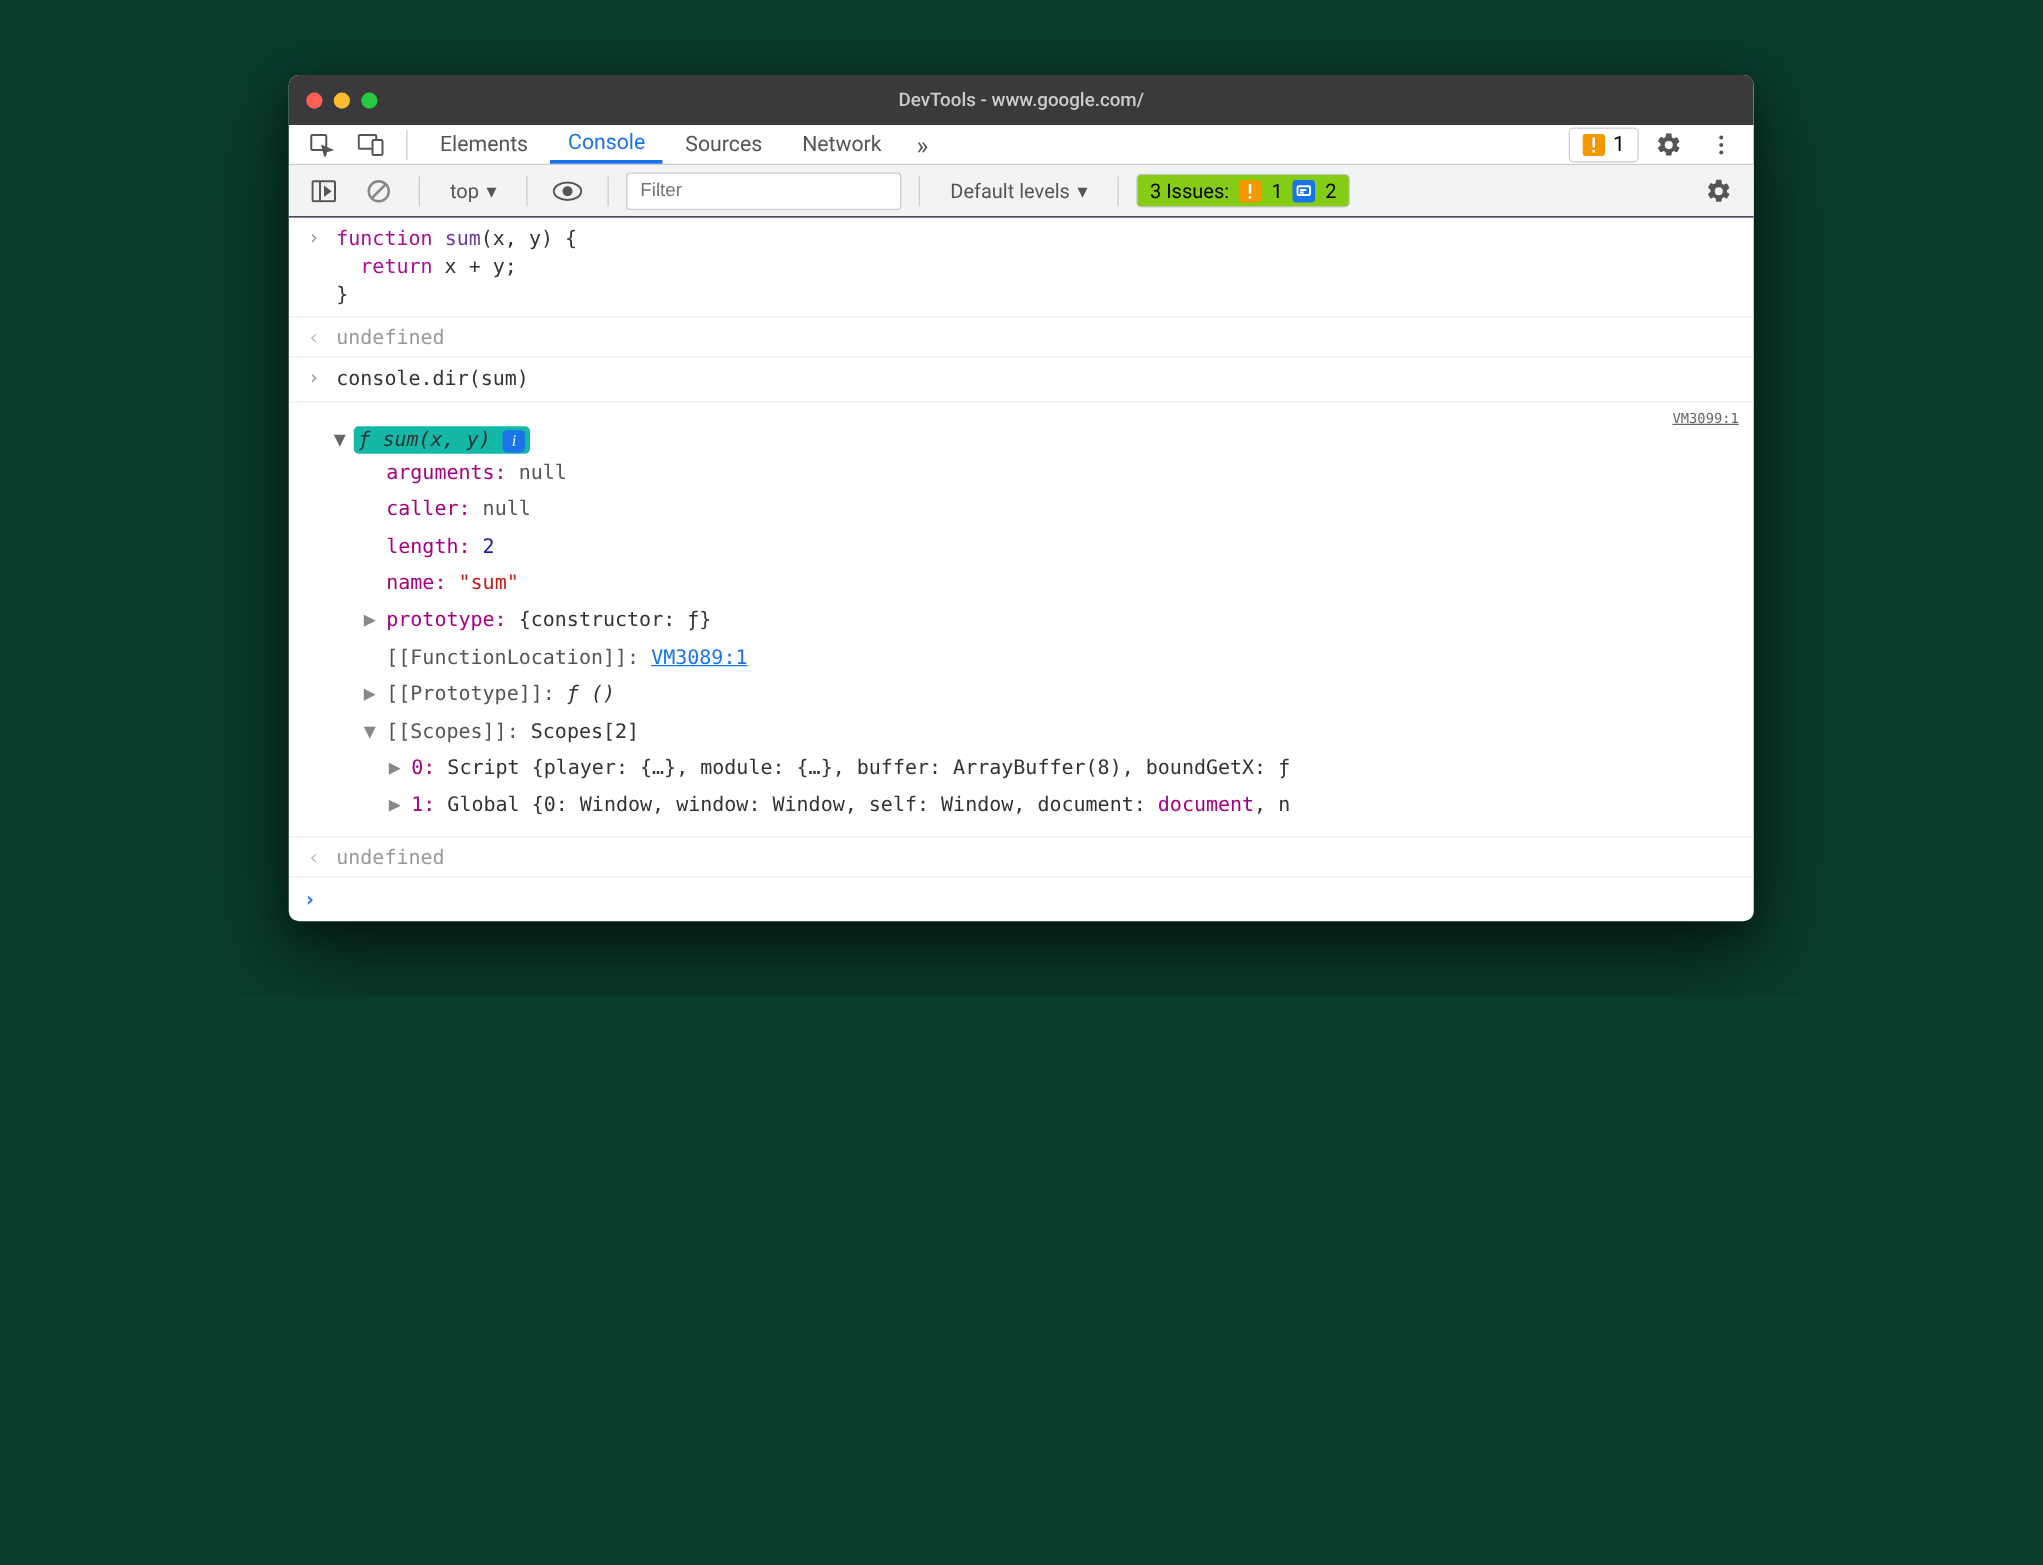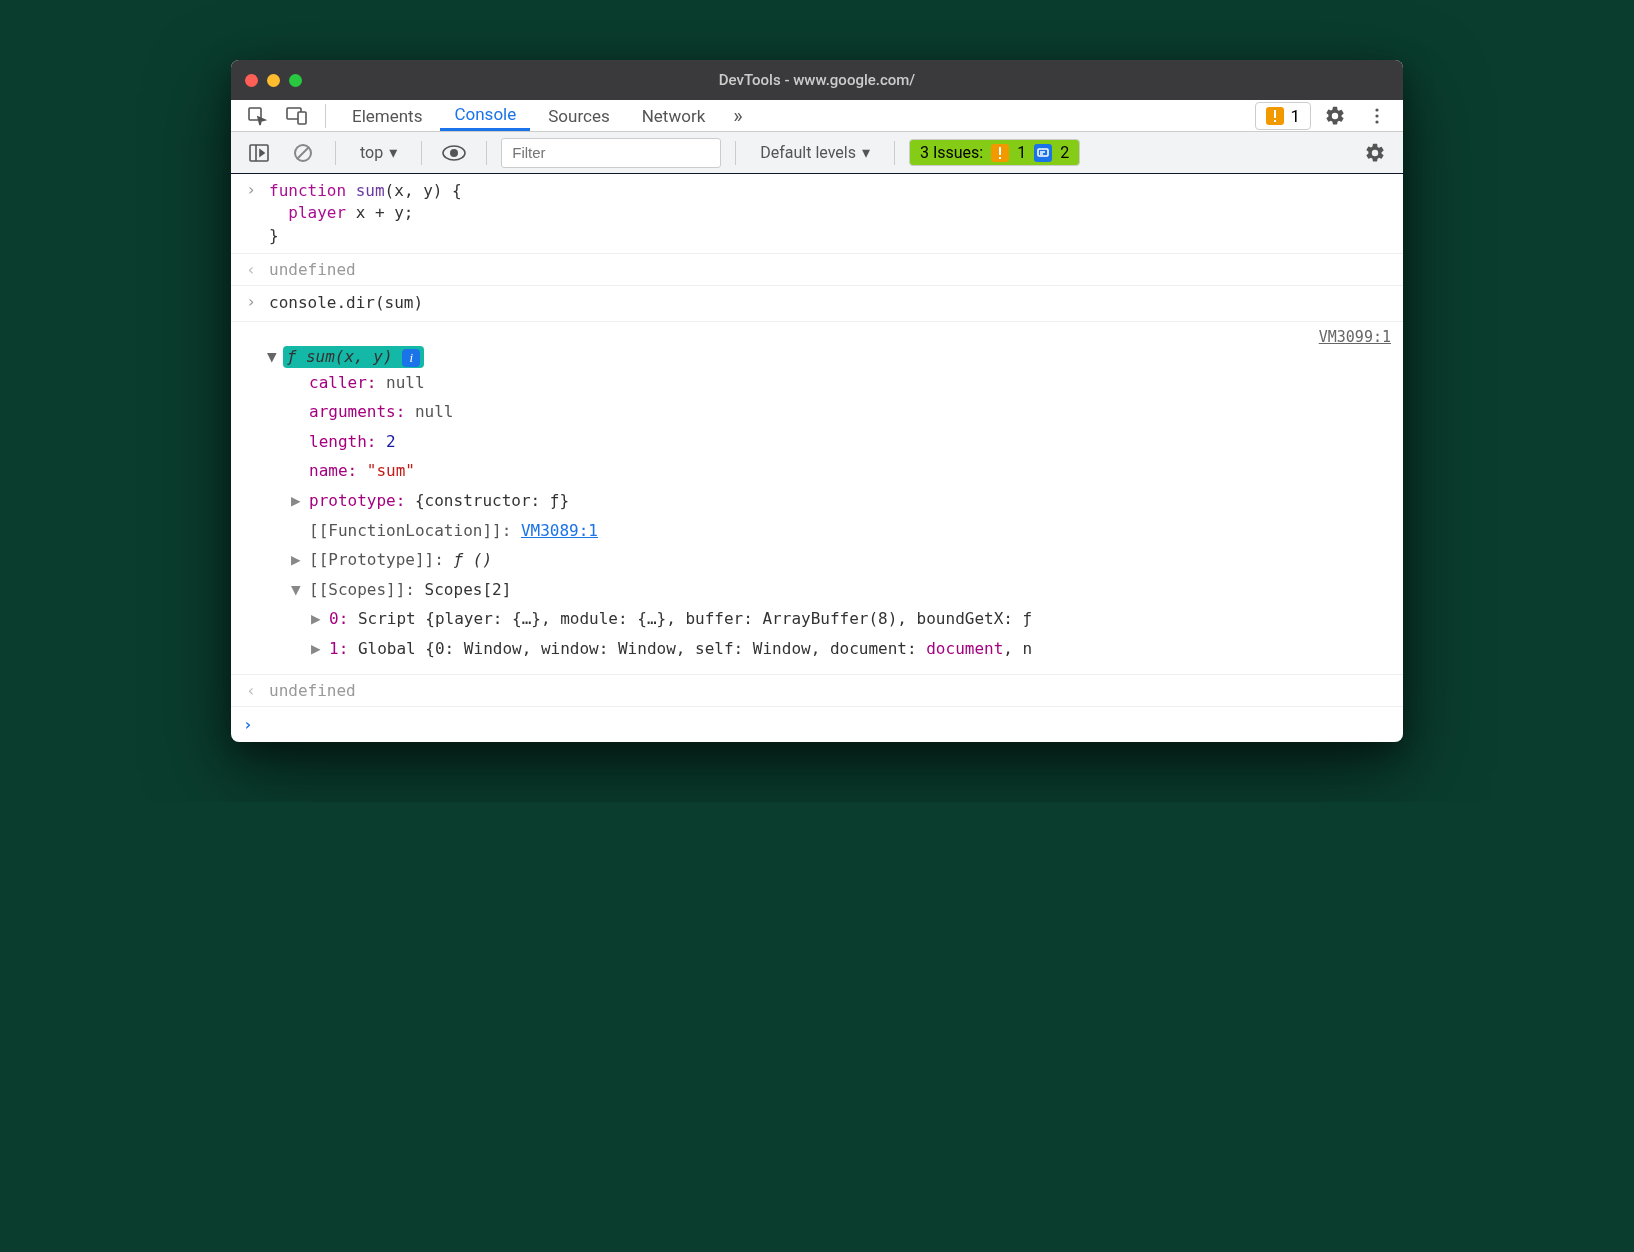--- a/index.html
+++ b/index.html
@@ -82,21 +82,21 @@
 }
 .issues-box .blue-sq { width:18px; height:18px; background:#1a73e8; border-radius:3px; display:flex; align-items:center; justify-content:center; }
 .issues-box .orange-sq { width:18px; height:18px; background:#f29900; border-radius:3px; display:flex; align-items:center; justify-content:center; }
 .toolbar-right { margin-left: auto; display: flex; align-items: center; gap: 8px; }
 .console {
   font-family: Menlo, Consolas, monospace; font-size: 16px;
   color: #333;
 }
 .row { border-bottom: 1px solid #eee; padding: 6px 12px; display: flex; align-items: flex-start; gap: 10px; }
 .row .gutter { width: 16px; display: flex; justify-content: center; color: #999; flex-shrink: 0; }
-.src-link { margin-left: auto; text-decoration: underline; color: #666; font-size: 15px; }
+.src-link { margin-left: auto; text-decoration: underline; color: #666; font-size: 11px; }
 .code { white-space: pre; line-height: 1.4; }
 .kw { color: #aa0d91; }
 .fn { color: #6b3aa0; }
 .sum-tag { background: #14b8a6; border-radius: 4px; padding: 1px 4px; }
 .f-italic { font-style: italic; }
 .info-i {
   display:inline-flex; width:18px; height:18px; background:#1a73e8;
   color:#fff; border-radius:4px; align-items:center; justify-content:center;
   font-size:13px; font-style:italic; font-family:serif;
 }
@@ -234,21 +234,21 @@
             <path d="M19.14,12.94a7,7,0,0,0,.05-.94,7,7,0,0,0-.05-.94l2.03-1.58a.5.5,0,0,0,.12-.64l-1.92-3.32a.5.5,0,0,0-.61-.22l-2.39,1a7,7,0,0,0-1.62-.94l-.36-2.54A.5.5,0,0,0,13.9,2H10.1a.5.5,0,0,0-.49.42L9.25,5a7,7,0,0,0-1.62.94l-2.39-1a.5.5,0,0,0-.61.22L2.71,8.44a.5.5,0,0,0,.12.64L4.86,10.66a7,7,0,0,0-.05.94,7,7,0,0,0,.05.94L2.83,14.12a.5.5,0,0,0-.12.64l1.92,3.32a.5.5,0,0,0,.61.22l2.39-1a7,7,0,0,0,1.62.94l.36,2.54a.5.5,0,0,0,.49.42h3.8a.5.5,0,0,0,.49-.42l.36-2.54a7,7,0,0,0,1.62-.94l2.39,1a.5.5,0,0,0,.61-.22l1.92-3.32a.5.5,0,0,0-.12-.64ZM12,15.5A3.5,3.5,0,1,1,15.5,12,3.5,3.5,0,0,1,12,15.5Z"></path>
           </svg>
       </div>
     </div>
   </div>
 
   <div class="console">
     <div class="row">
       <div class="gutter">›</div>
       <div class="code"><span class="kw">function</span> <span class="fn">sum</span><span>(x, y) {</span>
-  <span class="kw">player</span><span> x + y;</span>
+  <span class="kw">return</span><span> x + y;</span>
 <span>}</span></div>
     </div>
     <div class="row">
       <div class="gutter" style="color:#bbb;">‹</div>
       <div class="undef">undefined</div>
     </div>
     <div class="row">
       <div class="gutter">›</div>
       <div class="code">console.dir(sum)</div>
     </div>
@@ -256,25 +256,25 @@
       <div class="toprow">
         <div style="margin-left:auto;" class="src-link">VM3099:1</div>
       </div>
       <div style="display:flex; gap:6px; margin-left:24px; align-items:center;">
         <span style="color:#666;">▼</span>
         <span class="sum-tag"><span class="f-italic">ƒ </span><span class="f-italic">sum(x, y)</span> <span class="info-i">i</span></span>
       </div>
       <div class="props">
         <div class="line">
             <span class="arr"></span>
+            <span><span class="pkey">arguments:</span><span class="ikey"> null</span></span>
+          </div>
+        <div class="line">
+            <span class="arr"></span>
             <span><span class="pkey">caller:</span><span class="ikey"> null</span></span>
-          </div>
-        <div class="line">
-            <span class="arr"></span>
-            <span><span class="pkey">arguments:</span><span class="ikey"> null</span></span>
           </div>
         <div class="line">
             <span class="arr"></span>
             <span><span class="pkey">length:</span><span style="color:#1a1aa6;"> 2</span></span>
           </div>
         <div class="line">
             <span class="arr"></span>
             <span><span class="pkey">name:</span><span class="str"> "sum"</span></span>
           </div>
         <div class="line">

